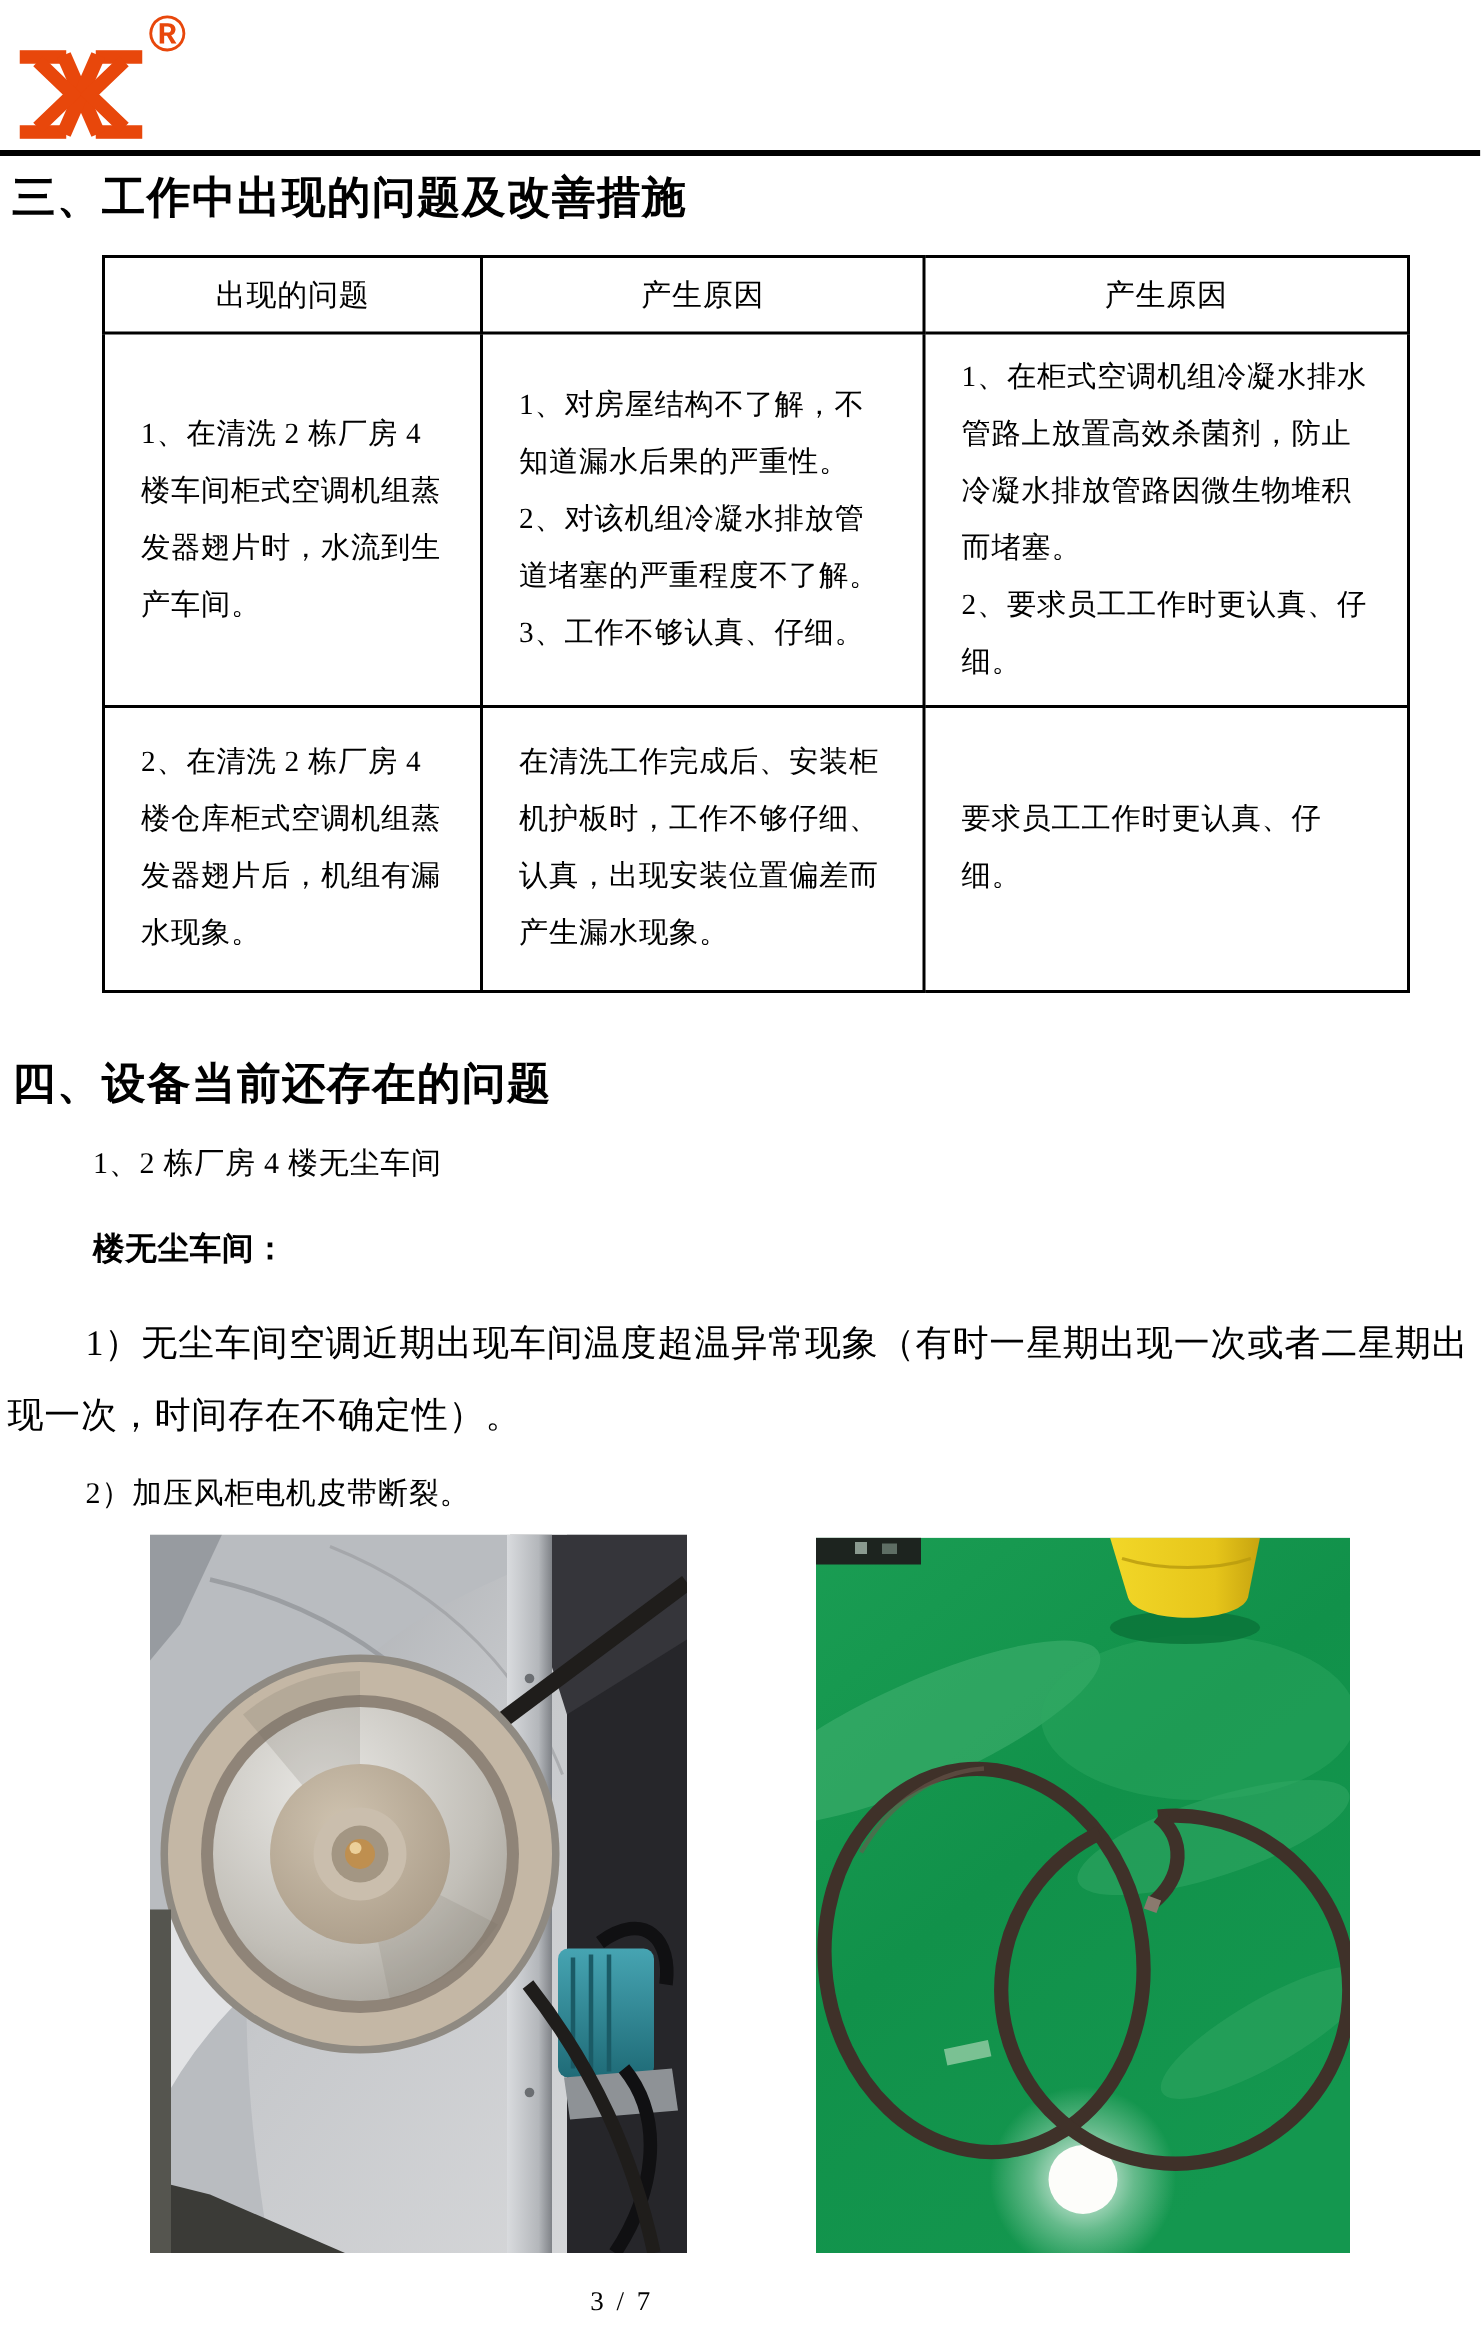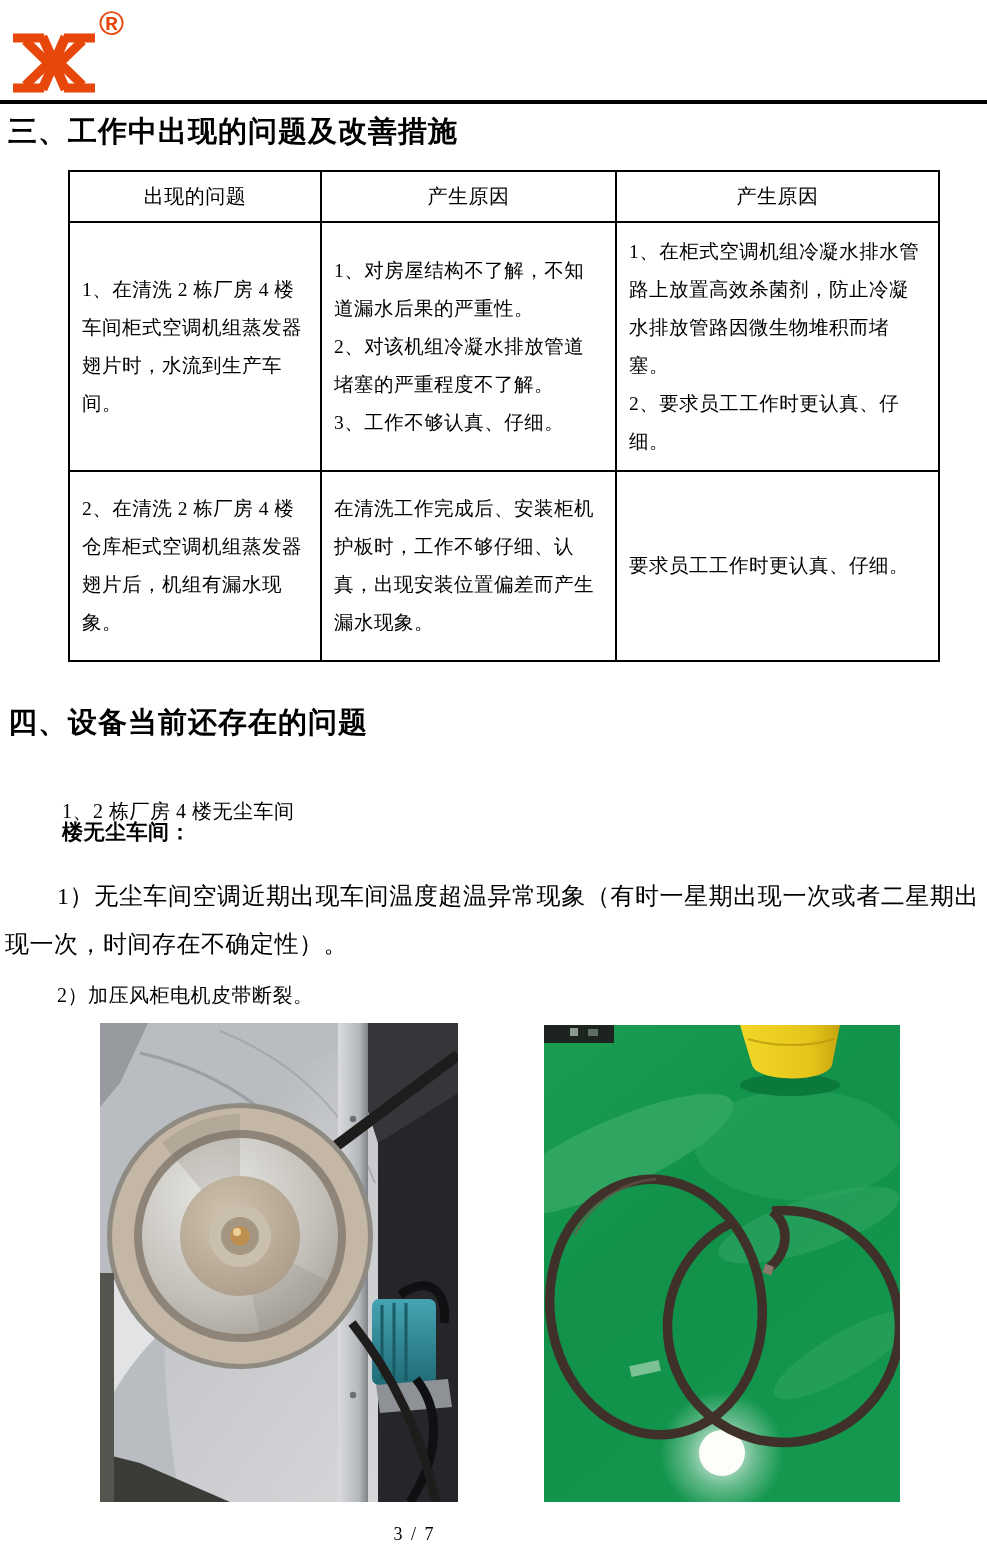--- a/index.html
+++ b/index.html
@@ -30,33 +30,33 @@
   #sec4-title{top:703px;}
   
   .issues-table{
     position:absolute;left:68px;top:170px;
     width:870px;border-collapse:collapse;table-layout:fixed;border-radius:30px;
   }
   .issues-table th,.issues-table td{
     border:2px solid #000;
     font-size:19.5px;
     vertical-align:middle;
-    padding:6px 12px;
+    padding:6px 24px;
     letter-spacing:0.5px;
   }
   .issues-table th{
     height:45px;font-weight:normal;text-align:center;font-size:20px;
     padding:2px;
   }
   .issues-table tr.row-1 td{height:235px;}
   .issues-table tr.row-2 td{height:176px;}
   .issues-table p{margin:0;line-height:38px;text-align:left;}
   
   .body-line{position:absolute;font-size:20px;letter-spacing:0.5px;white-space:nowrap;}
-  #line-workshop{left:62px;top:762px;margin-top:36px;}
+  #line-workshop{left:62px;top:762px;}
   #sub-problems{left:62px;top:818px;font-size:21px;font-weight:bold;}
   .para{
     position:absolute;left:5px;right:8px;
     font-size:24px;line-height:48px;letter-spacing:0.5px;
     text-align:justify;text-indent:52px;margin:0;
   }
   #item1{top:872px;}
   #item2{left:57px;top:982px;position:absolute;font-size:20px;letter-spacing:0.5px;margin:0;white-space:nowrap;}
   
   .photo{position:absolute;overflow:hidden;}

